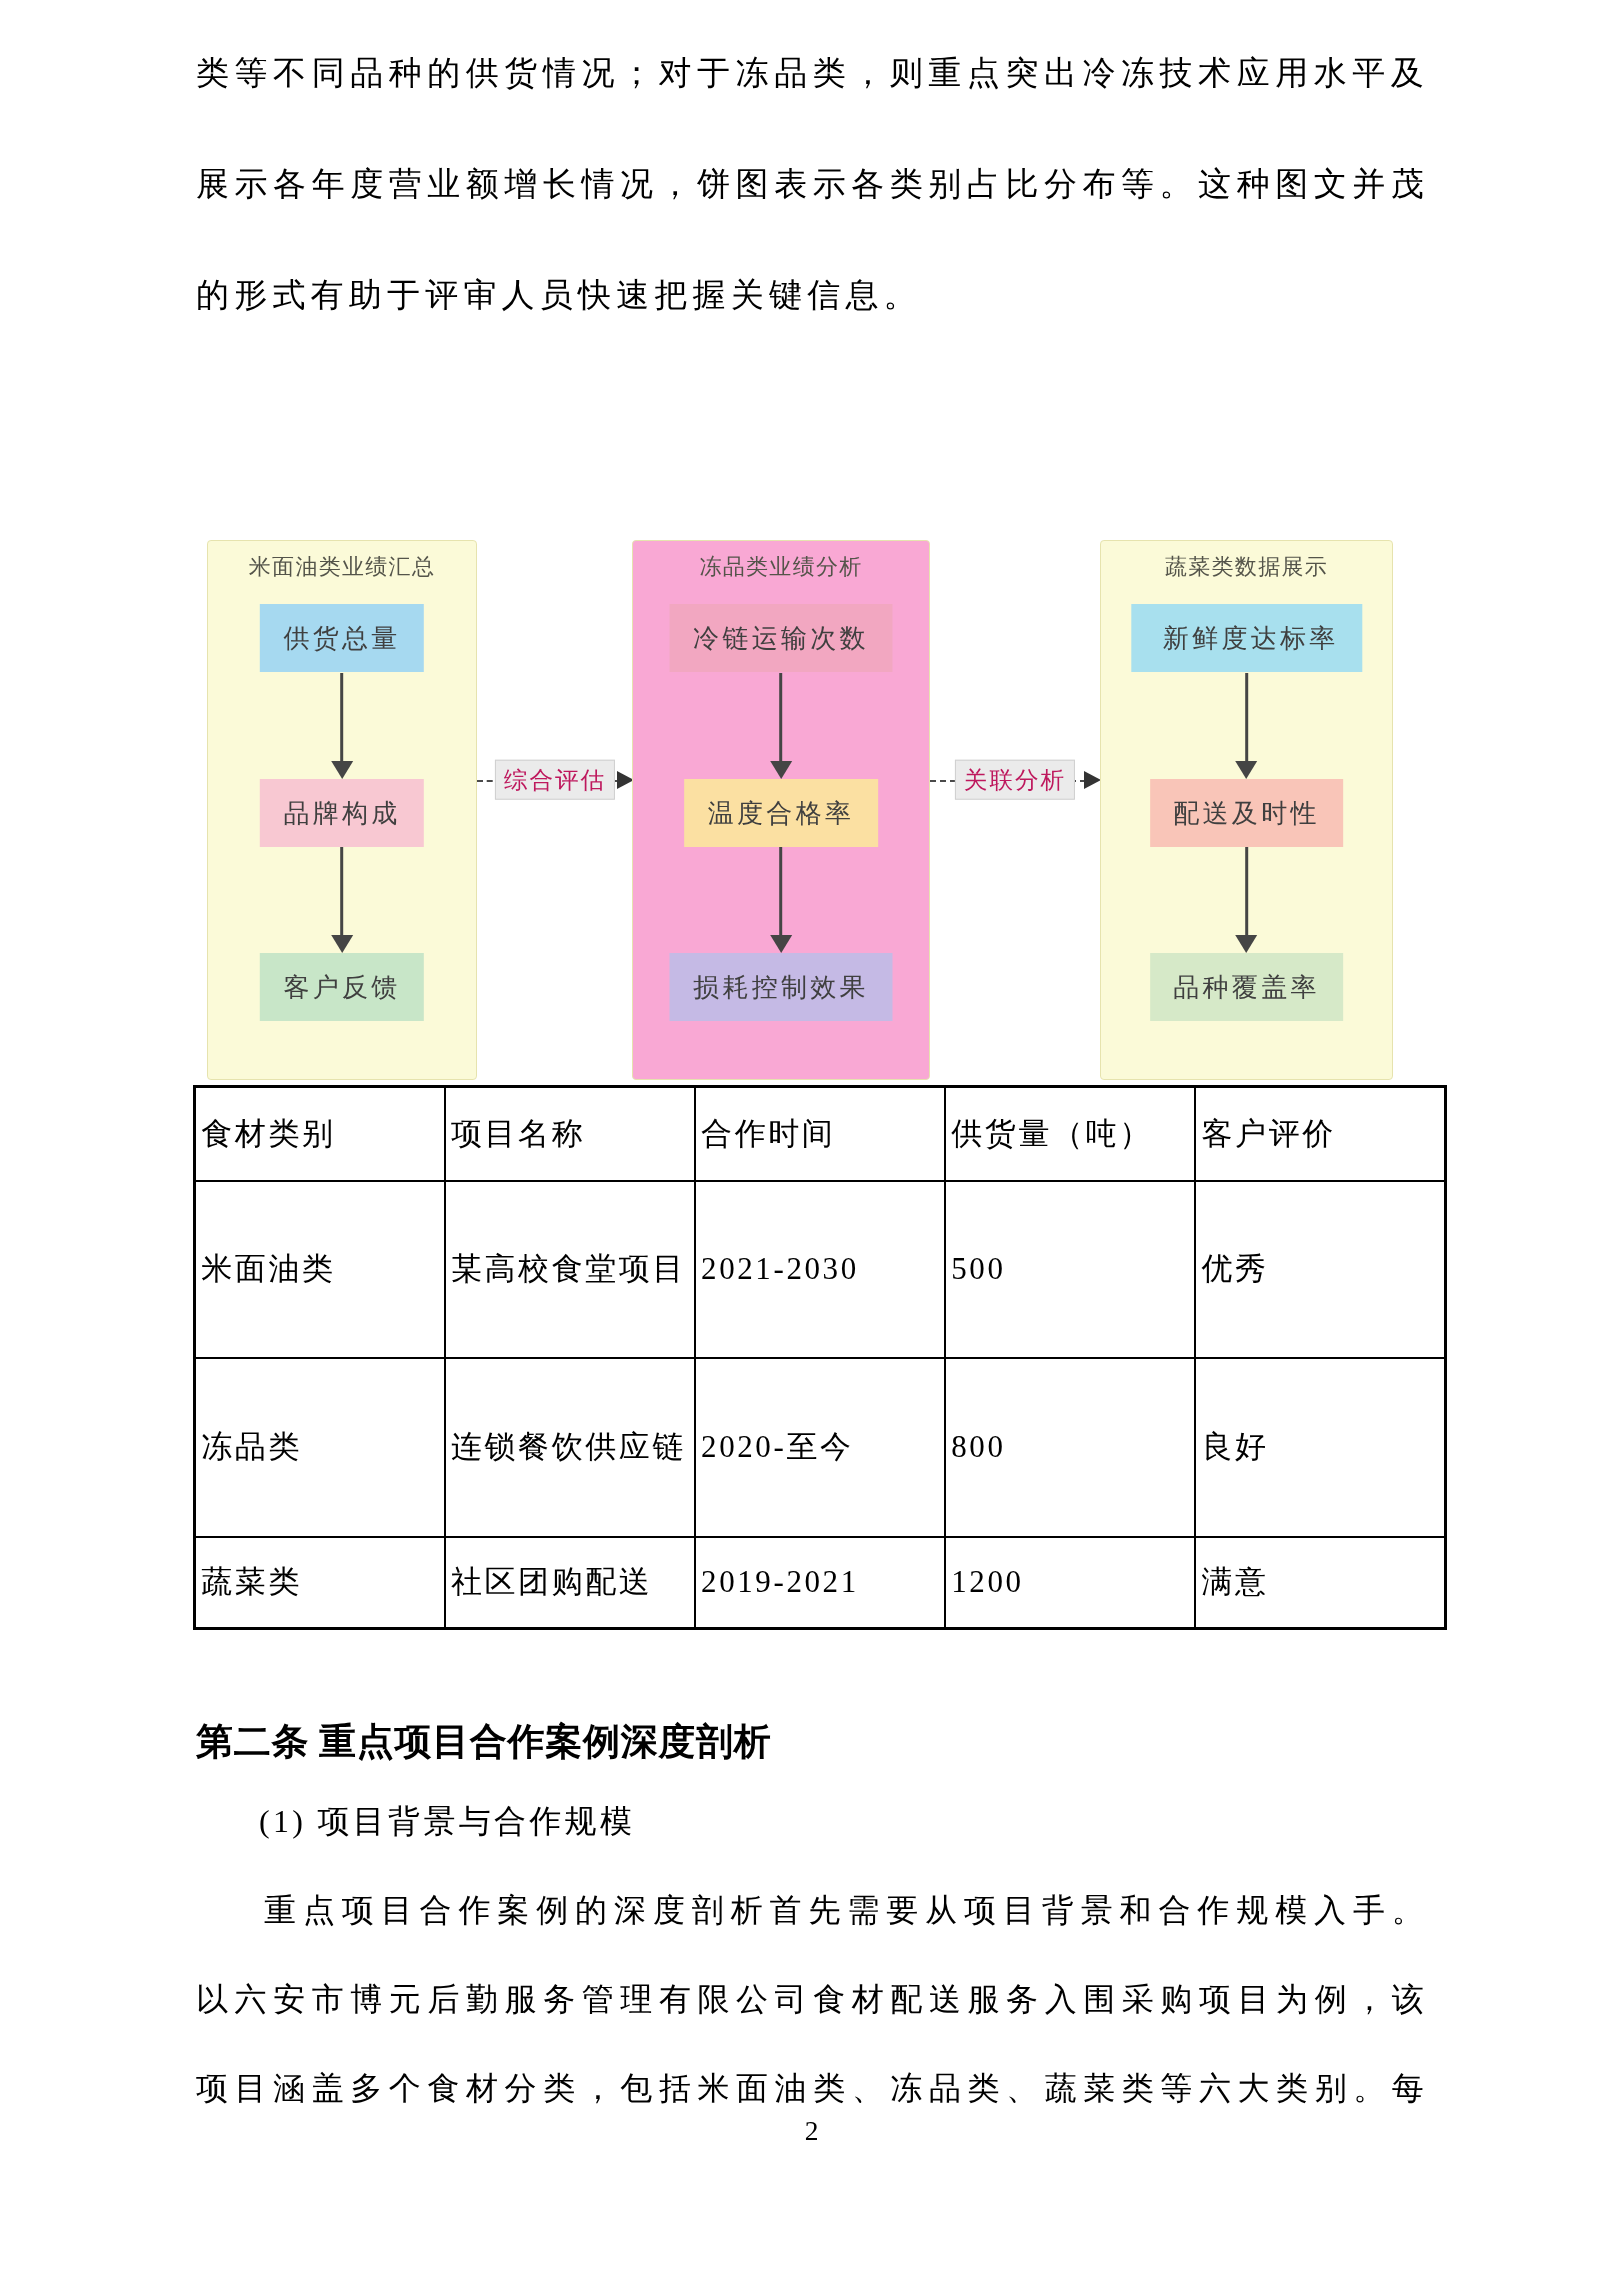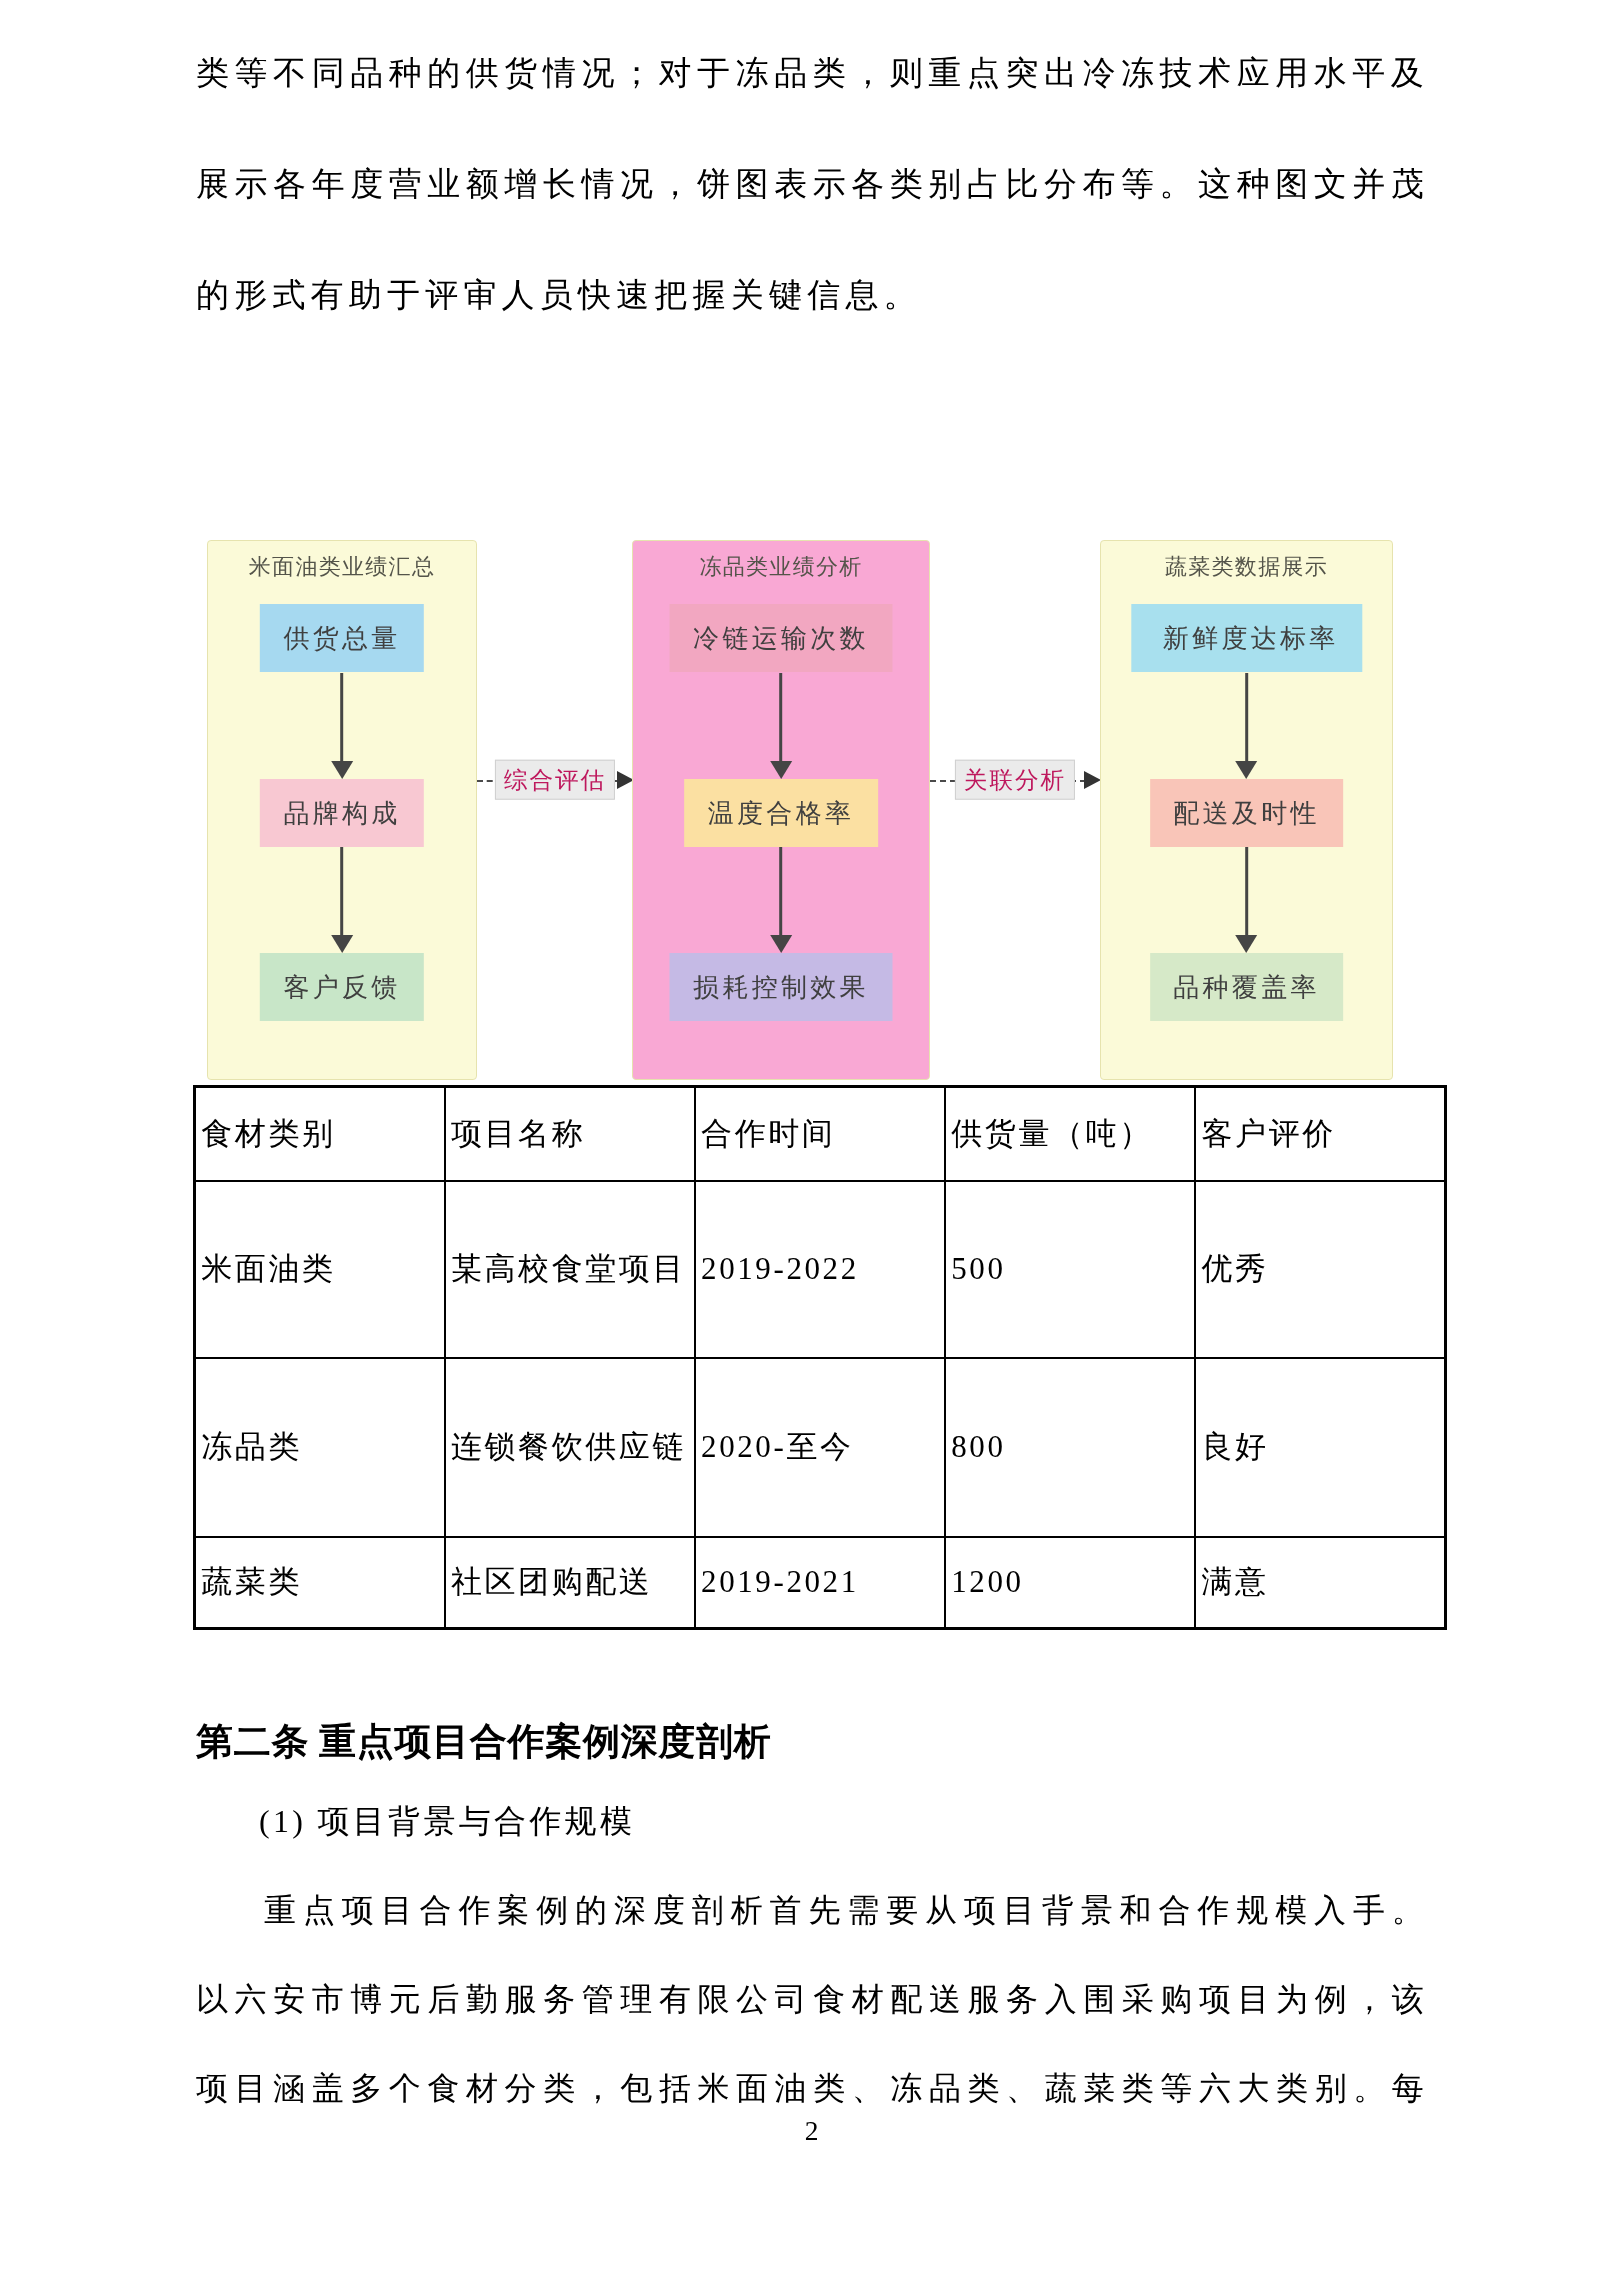--- a/index.html
+++ b/index.html
@@ -147,21 +147,21 @@
         <th>项目名称</th>
         <th>合作时间</th>
         <th>供货量（吨）</th>
         <th>客户评价</th>
       </tr>
     </thead>
     <tbody>
       <tr class="tr-1">
         <td>米面油类</td>
         <td>某高校食堂项目</td>
-        <td>2019-2022</td>
+        <td>2021-2030</td>
         <td>500</td>
         <td>优秀</td>
       </tr>
       <tr class="tr-2">
         <td>冻品类</td>
         <td>连锁餐饮供应链</td>
         <td>2020-至今</td>
         <td>800</td>
         <td>良好</td>
       </tr>

